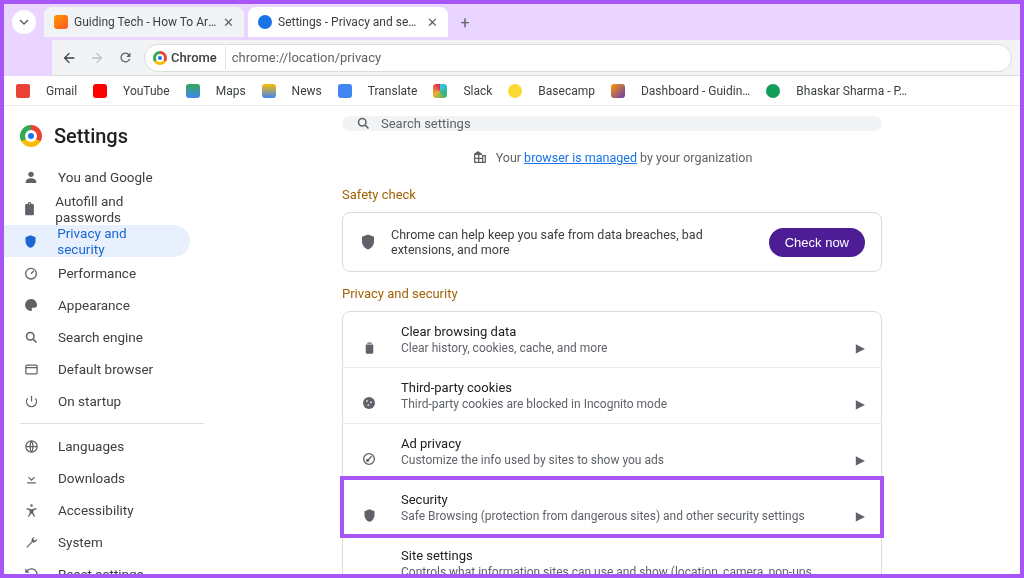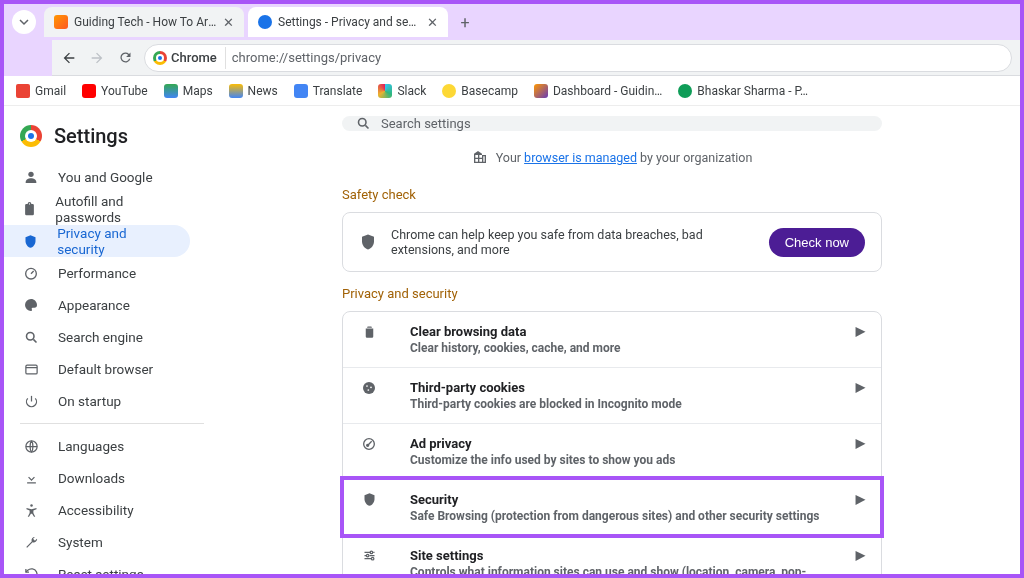--- a/index.html
+++ b/index.html
@@ -25,21 +25,21 @@
   .toolbar .nav-icon.disabled { color:#bdc1c6; }
   .omnibox { flex:1; height:28px; background:#fff; border:1px solid #dadce0; border-radius:14px; display:flex; align-items:center; padding:0 4px; gap:6px; font-size:13px;}
   .omnibox .chip { height:22px; border-right:1px solid #e0e0e0; padding:0 8px 0 4px; display:flex; align-items:center; gap:4px; }
   .chrome-logo { width:14px; height:14px; border-radius:50%; background: conic-gradient(#ea4335 0 120deg,#fbbc05 120deg 240deg,#34a853 240deg 360deg); position:relative;}
   .chrome-logo::after{content:"";position:absolute;inset:3px;border-radius:50%;background:#fff;}
   .chrome-logo::before{content:"";position:absolute;inset:5px;border-radius:50%;background:#1a73e8;z-index:1;}
   .omnibox .addr { color:#5f6368; }
 
   
   .bookmarks { height: 30px; background:#fff; display:flex; align-items:center; gap:16px; padding:0 12px; font-size:12px; color:#3c4043; border-bottom:1px solid #ededed;}
-  .bookmarks .bm { display:flex; align-items:center; gap:5px; }
+  .bookmarks .bm { display:flex; align-items:center; gap:16px; }
   .bookmarks .ico { width:14px; height:14px; border-radius:3px; }
 
   
   .content { flex:1; background:#fff; display:flex; overflow:hidden; }
 
   
   .sidebar { width: 200px; display:flex; flex-direction:column; padding-top:12px; position:relative;}
   .sidebar-head { display:flex; align-items:center; gap:12px; padding:6px 16px 12px; }
   .sidebar-head .chrome-logo { width:22px; height:22px; }
   .sidebar-head .chrome-logo::after{inset:5px;}
@@ -58,21 +58,21 @@
   
   .main { flex:1; overflow-y:auto; display:flex; flex-direction:column; align-items:center; padding:6px 0 20px;}
   .searchbox { width:540px; height:36px; background:#f1f3f4; border-radius:18px; display:flex; align-items:flex-start; gap:10px; padding:0 14px; color:#5f6368; font-size:13px; margin-top:4px;}
   .managed { display:flex; align-items:center; gap:8px; font-size:12.5px; color:#5f6368; margin:18px 0 8px;}
   .managed a { color:#1a73e8; text-decoration:underline;}
   .section-label { width:540px; font-size:13px; color:#a16207; text-align:left; margin:14px 0 10px; }
   .card { width:540px; background:#fff; border:1px solid #dadce0; border-radius:8px; }
   .safety { display:flex; align-items:center; padding:14px 16px; gap:14px;justify-content:center; }
   .safety .txt { flex:1; font-size:12.5px; color:#3c4043;}
   .btn-primary { background:#4c1d95; color:#fff; border:none; border-radius:16px; padding:7px 16px; font-size:13px; font-weight:500;}
-  .row { display:flex; align-items:flex-start; padding:12px 16px; gap:31px; border-top:1px solid #e8eaed; position:relative;font-weight:bold;}
+  .row { display:flex; align-items:flex-end; padding:12px 16px; gap:22px; border-top:1px solid #e8eaed; position:relative;}
   .row:first-child { border-top:none; }
   .row .r-icon { width:20px; color:#5f6368; display:flex; justify-content:center; font-size:15px;}
   .row .r-text { flex:1; }
   .row .r-title { font-size:13px; color:#202124; }
   .row .r-sub { font-size:12px; color:#5f6368; margin-top:2px;}
   .row .chev { color:#5f6368; font-size:12px; }
   .row.highlight { outline:4px solid #a855f7; outline-offset:-1px; z-index:2;}
 
   svg { display:block; }
 </style>
@@ -114,21 +114,21 @@
     <span class="nav-icon">
       <svg width="15" height="15" viewBox="0 0 24 24">
           <path d="M17.65 6.35A8 8 0 1 0 19.7 14h-2.1a6 6 0 1 1-1.4-6.2L13 11h7V4l-2.35 2.35z" fill="#5f6368"></path>
         </svg>
     </span>
     <div class="omnibox">
       <span class="chip">
         <span class="chrome-logo"></span>
         <span style="font-weight:500;color:#3c4043;">Chrome</span>
       </span>
-      <span class="addr">chrome://settings/privacy</span>
+      <span class="addr">chrome://location/privacy</span>
     </div>
   </div>
 
   <div class="bookmarks">
     <div class="bm">
         <span class="ico" style="background:#ea4335;border-radius:2px;"></span>
         <span>Gmail</span>
       </div>
     <div class="bm">
         <span class="ico" style="background:#ff0000;border-radius:3px;"></span>

